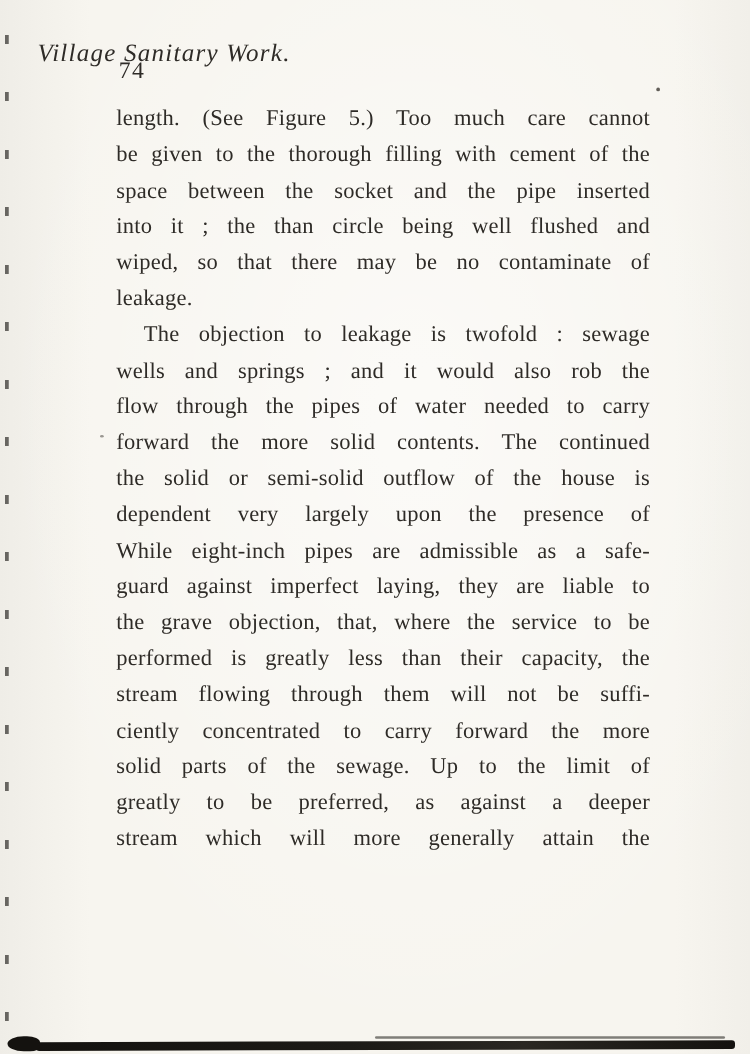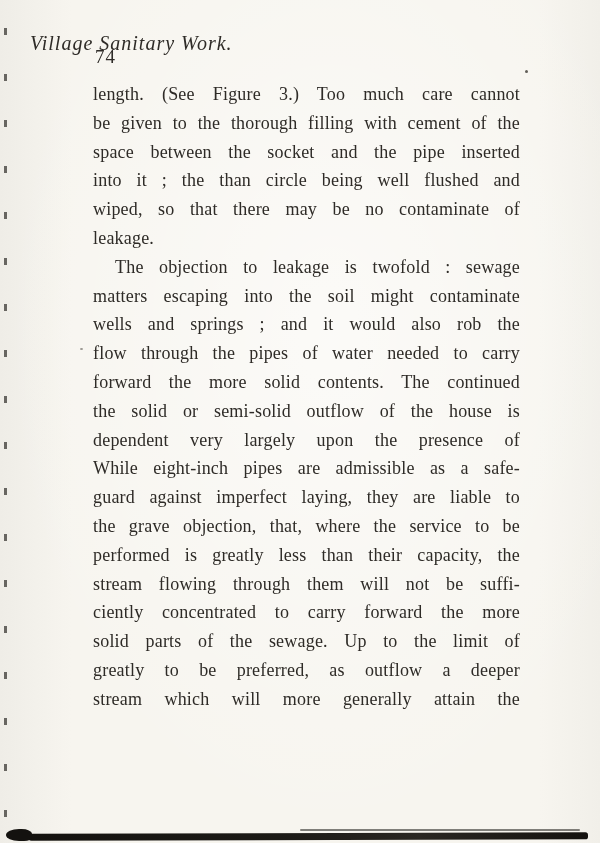--- a/index.html
+++ b/index.html
@@ -110,43 +110,42 @@
   <div class="top-right-speck"></div>
   <div class="margin-speck-1"></div>
 
   <div class="page-header">
     <span class="page-number">74</span>
     <span class="running-title">Village Sanitary Work.</span>
   </div>
 
   <div class="page-body">
       <div class="paragraph">
-        <div class="line">length. (See Figure 3.) Too much care cannot</div>
+        <div class="line">length. (See Figure 5.) Too much care cannot</div>
         <div class="line">be given to the thorough filling with cement of the</div>
         <div class="line">space between the socket and the pipe inserted</div>
         <div class="line">into it ; the than circle being well flushed and</div>
         <div class="line">wiped, so that there may be no contaminate of</div>
         <div class="line flush">leakage.</div>
       </div>
       <div class="paragraph">
         <div class="line indent">The objection to leakage is twofold : sewage</div>
-        <div class="line">matters escaping into the soil might contaminate</div>
         <div class="line">wells and springs ; and it would also rob the</div>
         <div class="line">flow through the pipes of water needed to carry</div>
         <div class="line">forward the more solid contents. The continued</div>
         <div class="line">the solid or semi-solid outflow of the house is</div>
         <div class="line">dependent very largely upon the presence of</div>
         <div class="line">While eight-inch pipes are admissible as a safe-</div>
         <div class="line">guard against imperfect laying, they are liable to</div>
         <div class="line">the grave objection, that, where the service to be</div>
         <div class="line">performed is greatly less than their capacity, the</div>
         <div class="line">stream flowing through them will not be suffi-</div>
         <div class="line">ciently concentrated to carry forward the more</div>
         <div class="line">solid parts of the sewage. Up to the limit of</div>
-        <div class="line">greatly to be preferred, as outflow a deeper</div>
+        <div class="line">greatly to be preferred, as against a deeper</div>
         <div class="line">stream which will more generally attain the</div>
       </div>
     </div>
 
   <div class="bottom-band-thin"></div>
   <div class="bottom-band"></div>
   <div class="corner-smudge"></div>
 
 </div>
 

